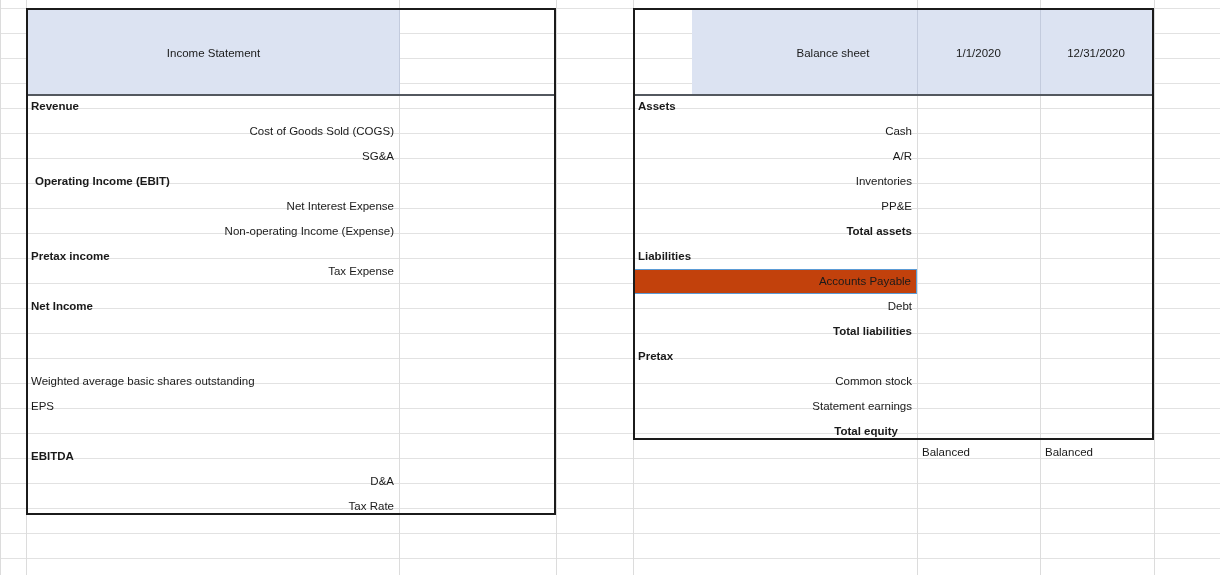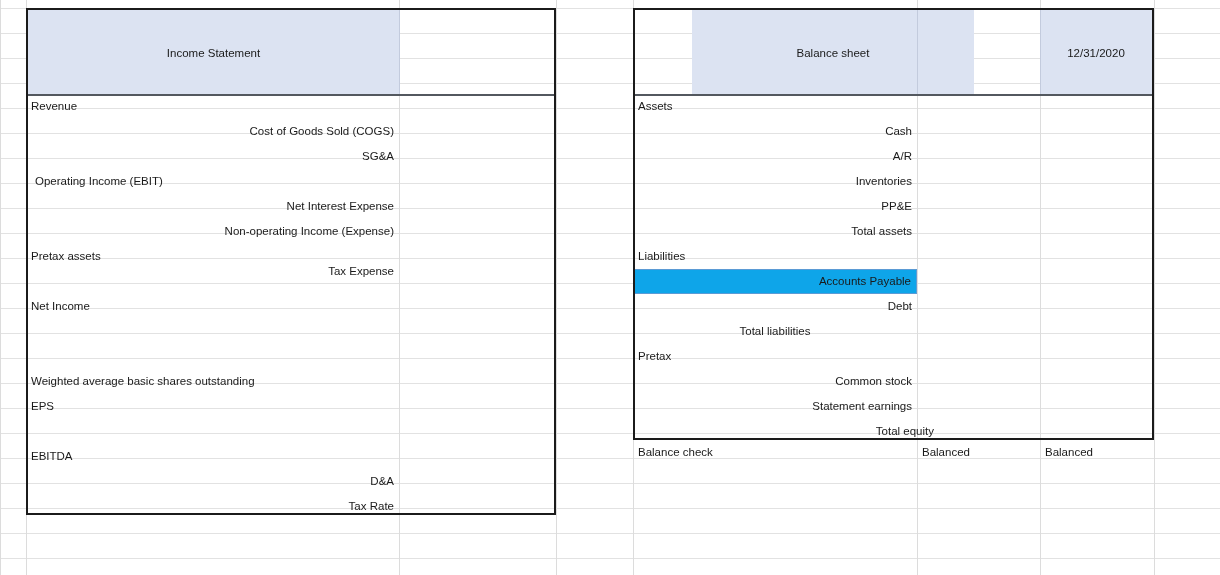--- a/index.html
+++ b/index.html
@@ -23,21 +23,21 @@
     position:absolute;
     box-sizing:border-box;
     height:25px;
     line-height:25px;
     white-space:nowrap;
     overflow:hidden;
     padding:0 5px;
   }
   .lbl-left   {text-align:left;}
   .lbl-right  {text-align:right;}
-  .bold       {font-weight:normal;}
+  .bold       {font-weight:bold;}
 
   
   .block-border{
     position:absolute;
     box-sizing:border-box;
     border:2px solid #1b1b1b;
     pointer-events:none;
   }
 
   
@@ -50,21 +50,21 @@
     white-space:nowrap;
     overflow:hidden;
     text-align:center;
     font-size:11.5px;
   }
   .hdr-sep{position:absolute;width:1px;background:#c3cbdd;}
   .hdr-bottom{position:absolute;height:2px;background:#53585f;}
 
   
   .selected{
-    background:#0ea5e9;
+    background:#c2410c;
     border:1px solid #5b9bd5;
     box-sizing:border-box;
     line-height:23px;
   }
 </style>
 </head>
 <body>
 
 <div id="sheet">
 
@@ -100,39 +100,40 @@
       <div class="vline" style="left: 1040px; top: 0px; height: 575px;"></div>
       <div class="vline" style="left: 1154px; top: 0px; height: 575px;"></div>
       <div class="vline" style="left: 0px; top: 0px; height: 575px;"></div>
     </div>
 
   <div class="hdr" id="is-hdr-title" style="left:28px;top:10px;width:371px;">Income Statement</div>
   <div class="hdr-sep" style="left:399px;top:10px;height:86px;"></div>
   <div class="hdr-bottom" style="left:28px;top:94px;width:526px;"></div>
 
   <div class="hdr" id="bs-hdr-title" style="left:651px;top:10px;width:282px;margin-left:41px;">Balance sheet</div>
+  <div class="hdr" id="bs-hdr-c1" style="left:917px;top:10px;width:123px;">1/1/2020</div>
   <div class="hdr" id="bs-hdr-c2" style="left:1040px;top:10px;width:112px;text-align:center;">12/31/2020</div>
   <div class="hdr-sep" style="left:917px;top:10px;height:86px;"></div>
   <div class="hdr-sep" style="left:1040px;top:10px;height:86px;"></div>
   <div class="hdr-bottom" style="left:635px;top:94px;width:517px;"></div>
 
   <div id="is-rows">
       <div class="cell lbl-left bold" style="left: 26px; top: 94px; width: 373px;">Revenue</div>
       <div class="cell lbl-right bold" style="left: 399px; top: 94px; width: 157px;"></div>
       <div class="cell lbl-right" style="left: 26px; top: 119px; width: 373px;">Cost of Goods Sold (COGS)</div>
       <div class="cell lbl-right" style="left: 399px; top: 119px; width: 157px;"></div>
       <div class="cell lbl-right" style="left: 26px; top: 144px; width: 373px; padding-left: 17px;">SG&amp;A</div>
       <div class="cell lbl-right" style="left: 399px; top: 144px; width: 157px;"></div>
       <div class="cell lbl-left bold" style="left: 30px; top: 169px; width: 373px;">Operating Income (EBIT)</div>
       <div class="cell lbl-right bold" style="left: 399px; top: 169px; width: 157px;"></div>
       <div class="cell lbl-right" style="left: 26px; top: 194px; width: 373px;">Net Interest Expense</div>
       <div class="cell lbl-right" style="left: 399px; top: 194px; width: 157px;"></div>
       <div class="cell lbl-right" style="left: 26px; top: 219px; width: 373px;">Non-operating Income (Expense)</div>
       <div class="cell lbl-right" style="left: 399px; top: 219px; width: 157px;"></div>
-      <div class="cell lbl-left bold" style="left: 26px; top: 244px; width: 373px;">Pretax assets</div>
+      <div class="cell lbl-left bold" style="left: 26px; top: 244px; width: 373px;">Pretax income</div>
       <div class="cell lbl-right bold" style="left: 399px; top: 244px; width: 157px;"></div>
       <div class="cell lbl-right" style="left: 26px; top: 259px; width: 373px;">Tax Expense</div>
       <div class="cell lbl-right" style="left: 399px; top: 269px; width: 157px;"></div>
       <div class="cell lbl-left bold" style="left: 26px; top: 294px; width: 373px;">Net Income</div>
       <div class="cell lbl-right bold" style="left: 399px; top: 294px; width: 157px;"></div>
       <div class="cell lbl-left" style="left: 26px; top: 319px; width: 373px;"></div>
       <div class="cell lbl-right" style="left: 399px; top: 319px; width: 157px;"></div>
       <div class="cell lbl-left" style="left: 26px; top: 344px; width: 373px;"></div>
       <div class="cell lbl-right" style="left: 399px; top: 344px; width: 157px;"></div>
       <div class="cell lbl-left" style="left: 26px; top: 369px; width: 373px;">Weighted average basic shares outstanding</div>
@@ -169,37 +170,36 @@
       <div class="cell lbl-right bold" style="left: 1040px; top: 219px; width: 114px;"></div>
       <div class="cell lbl-left bold" style="left: 633px; top: 244px; width: 284px;">Liabilities</div>
       <div class="cell lbl-right bold" style="left: 917px; top: 244px; width: 123px;"></div>
       <div class="cell lbl-right bold" style="left: 1040px; top: 244px; width: 114px;"></div>
       <div class="cell lbl-right selected" style="left: 633px; top: 269px; width: 284px;">Accounts Payable</div>
       <div class="cell lbl-right" style="left: 917px; top: 269px; width: 123px;"></div>
       <div class="cell lbl-right" style="left: 1040px; top: 269px; width: 114px;"></div>
       <div class="cell lbl-right" style="left: 633px; top: 294px; width: 284px;">Debt</div>
       <div class="cell lbl-right" style="left: 917px; top: 294px; width: 123px;"></div>
       <div class="cell lbl-right" style="left: 1040px; top: 294px; width: 114px;"></div>
-      <div class="cell lbl-right bold" style="left: 633px; top: 319px; width: 284px; text-align: center;">Total liabilities</div>
+      <div class="cell lbl-right bold" style="left: 633px; top: 319px; width: 284px;">Total liabilities</div>
       <div class="cell lbl-right bold" style="left: 917px; top: 319px; width: 123px;"></div>
       <div class="cell lbl-right bold" style="left: 1040px; top: 319px; width: 114px;"></div>
       <div class="cell lbl-left bold" style="left: 633px; top: 344px; width: 284px;">Pretax</div>
       <div class="cell lbl-right bold" style="left: 917px; top: 344px; width: 123px;"></div>
       <div class="cell lbl-right bold" style="left: 1040px; top: 344px; width: 114px;"></div>
       <div class="cell lbl-right" style="left: 633px; top: 369px; width: 284px;">Common stock</div>
       <div class="cell lbl-right" style="left: 917px; top: 369px; width: 123px;"></div>
       <div class="cell lbl-right" style="left: 1040px; top: 369px; width: 114px;"></div>
       <div class="cell lbl-right" style="left: 633px; top: 394px; width: 284px;">Statement earnings</div>
       <div class="cell lbl-right" style="left: 917px; top: 394px; width: 123px;"></div>
       <div class="cell lbl-right" style="left: 1040px; top: 394px; width: 114px;"></div>
-      <div class="cell lbl-right bold" style="left: 655px; top: 419px; width: 284px;">Total equity</div>
+      <div class="cell lbl-right bold" style="left: 619px; top: 419px; width: 284px;">Total equity</div>
       <div class="cell lbl-right bold" style="left: 917px; top: 419px; width: 123px;"></div>
       <div class="cell lbl-right bold" style="left: 1040px; top: 419px; width: 114px;"></div>
     </div>
 
-  <div class="cell lbl-left" style="left:633px;top:440px;width:284px;">Balance check</div>
   <div class="cell lbl-left" style="left:917px;top:440px;width:123px;">Balanced</div>
   <div class="cell lbl-left" style="left:1040px;top:440px;width:114px;">Balanced</div>
 
   <div class="block-border" style="left:26px;top:8px;width:530px;height:507px;"></div>
   <div class="block-border" style="left:633px;top:8px;width:521px;height:432px;"></div>
 
 </div>
 
 </body></html>

